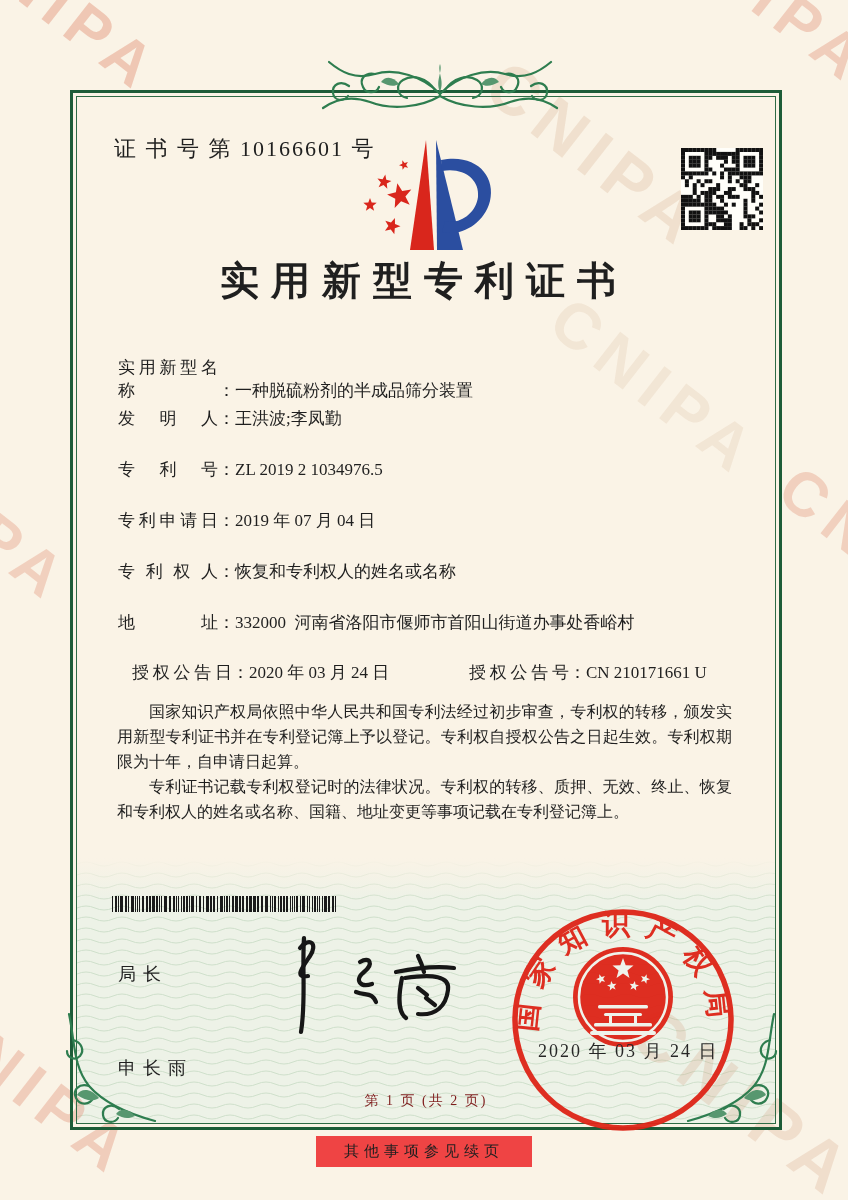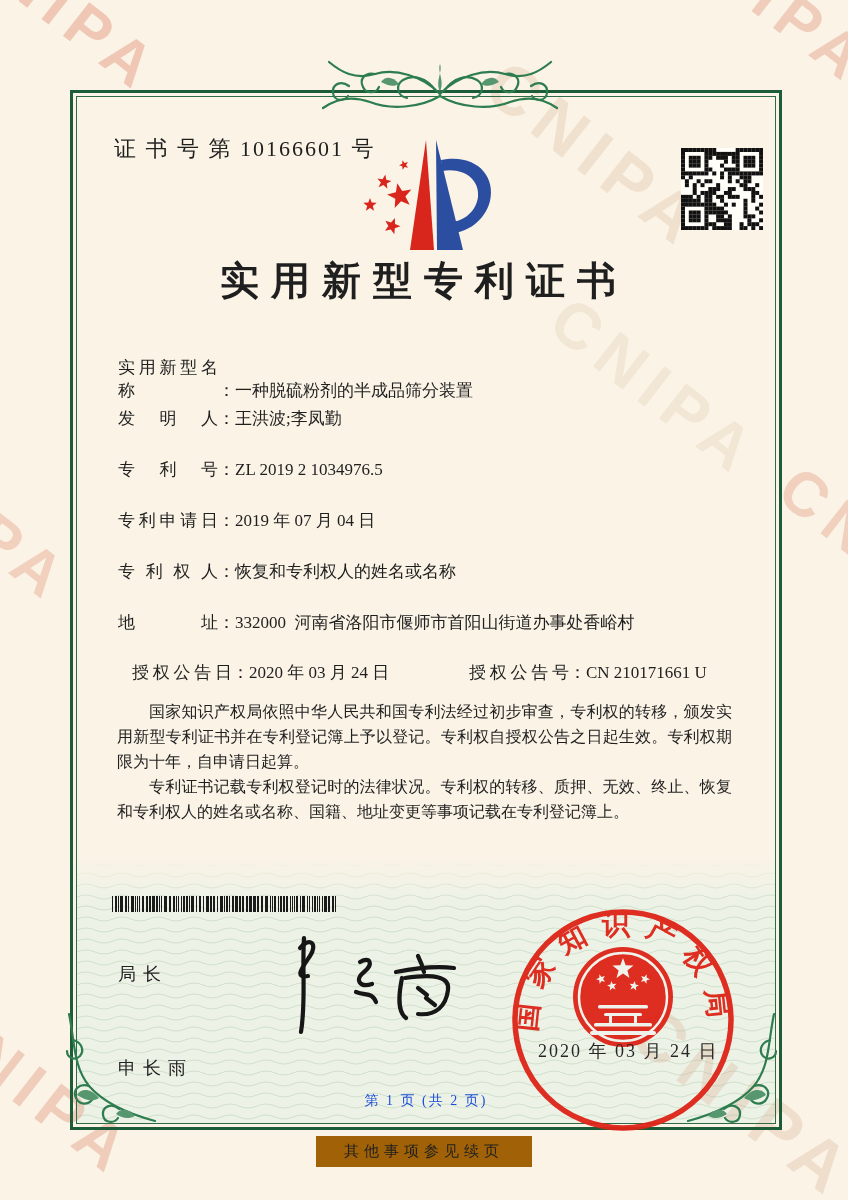--- a/index.html
+++ b/index.html
@@ -43,23 +43,23 @@
   .grant-right{position:absolute;left:337px;top:0;}
   .paragraphs{position:absolute;left:117px;top:699px;width:615px;font-size:16px;line-height:25px;
               text-align:justify;z-index:4;}
   .paragraphs p{margin:0;text-indent:2em;}
   .barcode{position:absolute;left:112px;top:896px;z-index:4;}
   .issuer-title{position:absolute;left:118px;top:962px;font-size:18px;letter-spacing:7px;z-index:4;}
   .issuer-name{position:absolute;left:118px;top:1056px;font-size:18px;letter-spacing:7px;z-index:4;}
   .signature{position:absolute;left:248px;top:928px;z-index:5;}
   .seal{position:absolute;left:508px;top:905px;z-index:5;opacity:.95;}
   .page-footer{position:absolute;left:76px;top:1092px;width:700px;text-align:center;font-size:14px;
-               letter-spacing:2px;z-index:4;color:#1d4ed8;}
+               letter-spacing:2px;z-index:4;color:#7f1d1d;}
   .continuation{position:absolute;left:0;top:1136px;width:100%;text-align:center;z-index:4;}
-  .continuation span{display:inline-block;background:#a16207;padding:6px 28px;font-size:15px;letter-spacing:5px;}
+  .continuation span{display:inline-block;background:#ef4444;padding:6px 28px;font-size:15px;letter-spacing:5px;}
 </style>
 </head>
 <body>
 
 <div class="page">
 
   <div class="wm wm1">CNIPA</div>
   <div class="wm wm2">CNIPA</div>
   <div class="wm wm3">CNIPA</div>
   <div class="wm wm4">CNIPA</div>

